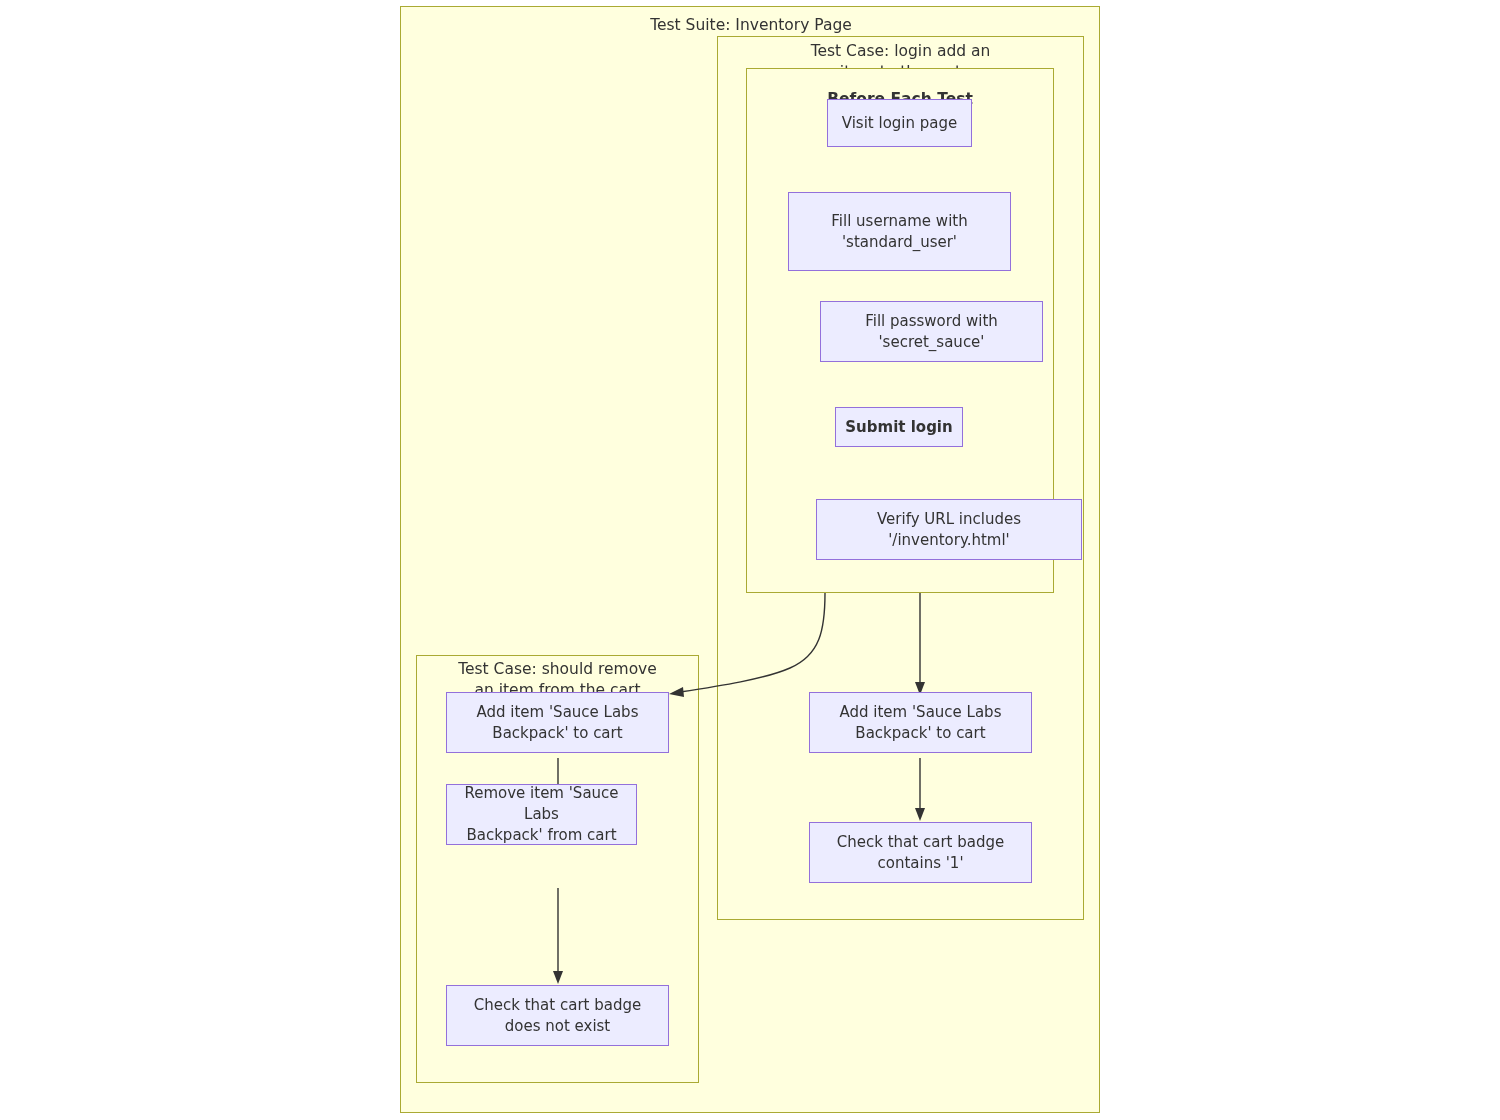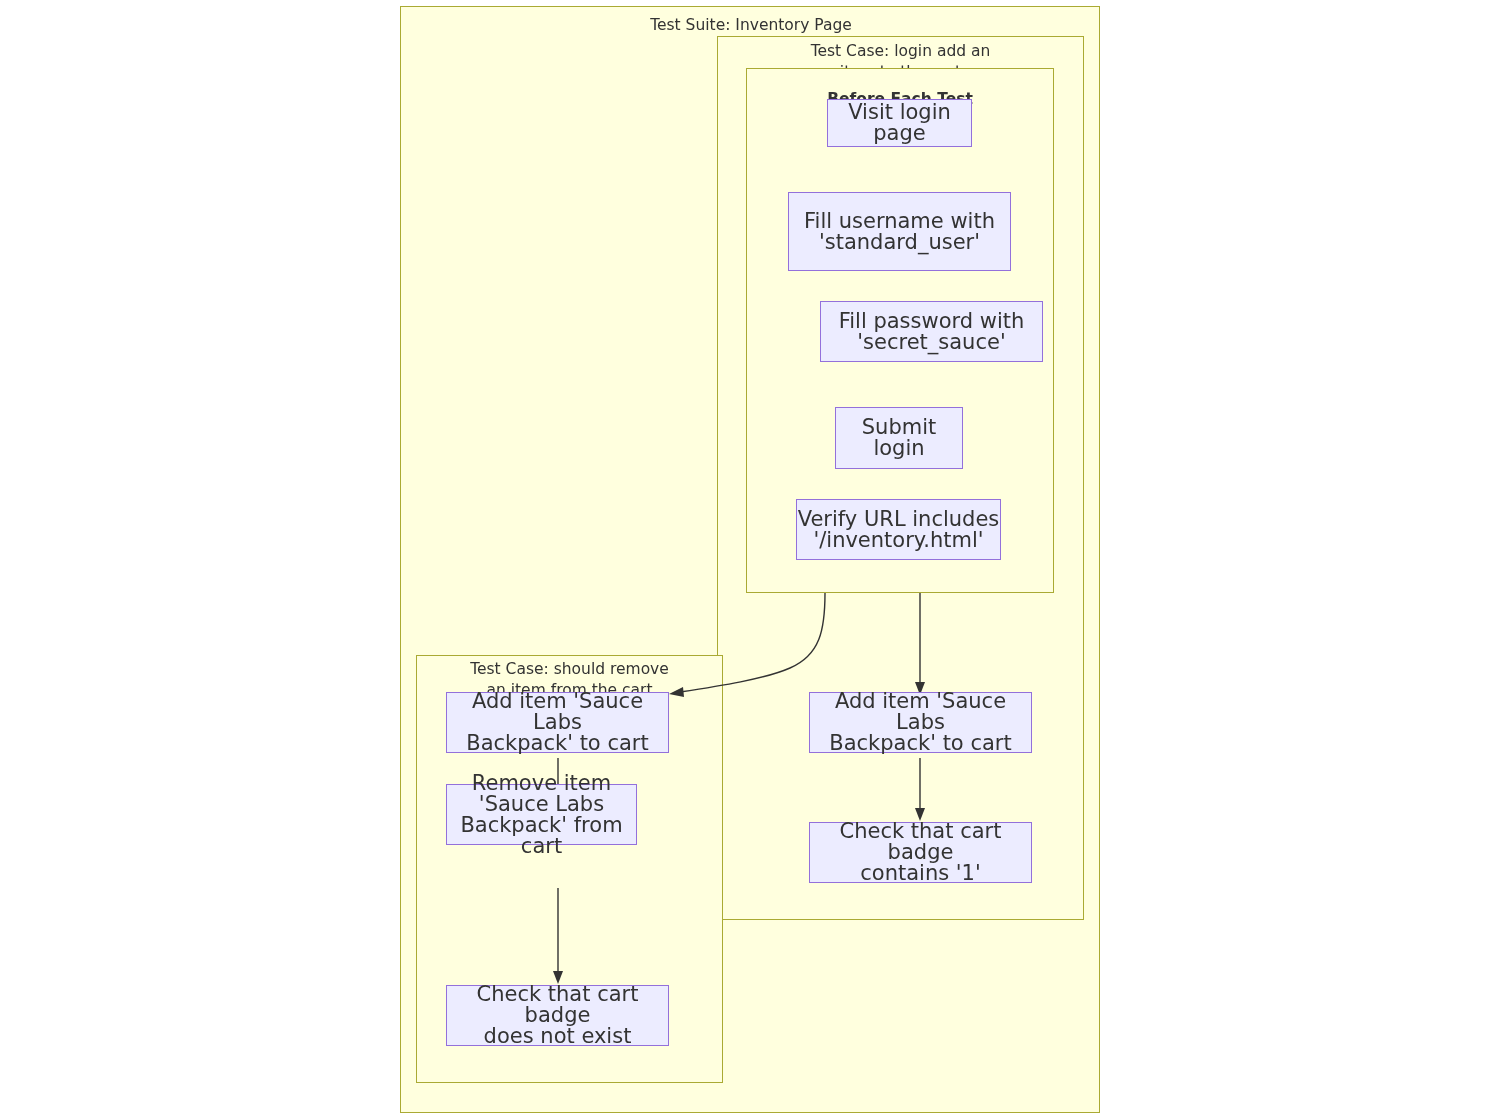--- a/index.html
+++ b/index.html
@@ -83,39 +83,39 @@
   }
   #cluster-before-each > .cluster-label {
     top: 20px;
     font-weight: bold;
   }
 
   
   #cluster-tc-remove {
     left: 416px;
     top: 655px;
-    width: 307px;
+    width: 283px;
     height: 428px;
     z-index: 2;
   }
   #cluster-tc-remove > .cluster-label {
     top: 3px;
   }
 
   
   .node {
     position: absolute;
     background: #ececff;
     border: 1.3px solid #9370db;
     box-sizing: border-box;
     display: flex;
     align-items: center;
     justify-content: center;
     text-align: center;
-    font-size: 21px;
+    font-size: 15px;
     line-height: 21px;
     color: #333333;
     white-space: pre-line;
     z-index: 6;
   }
 
   
   #edges {
     position: absolute;
     left: 0;
@@ -188,23 +188,23 @@
   </svg>
 
   <div class="node" style="left:827px; top:99px; width:145px; height:48px;">Visit login page</div>
 
   <div class="node" style="left:788px; top:192px; width:223px; height:79px;">Fill username with
 'standard_user'</div>
 
   <div class="node" style="left:820px; top:301px; width:223px; height:61px;">Fill password with
 'secret_sauce'</div>
 
-  <div class="node" style="left:835px; top:407px; width:128px; height:62px;">Submit login</div>
-
-  <div class="node" style="left:796px; top:499px; width:205px; height:61px;">Verify URL includes
+  <div class="node" style="left:835px; top:407px; width:128px; height:40px;font-weight:bold;">Submit login</div>
+
+  <div class="node" style="left:816px; top:499px; width:266px; height:61px;">Verify URL includes
 '/inventory.html'</div>
 
   <div class="node" style="left:809px; top:692px; width:223px; height:61px;">Add item 'Sauce Labs
 Backpack' to cart</div>
 
   <div class="node" style="left:809px; top:822px; width:223px; height:61px;">Check that cart badge
 contains '1'</div>
 
   <div class="node" style="left:446px; top:692px; width:223px; height:61px;">Add item 'Sauce Labs
 Backpack' to cart</div>

